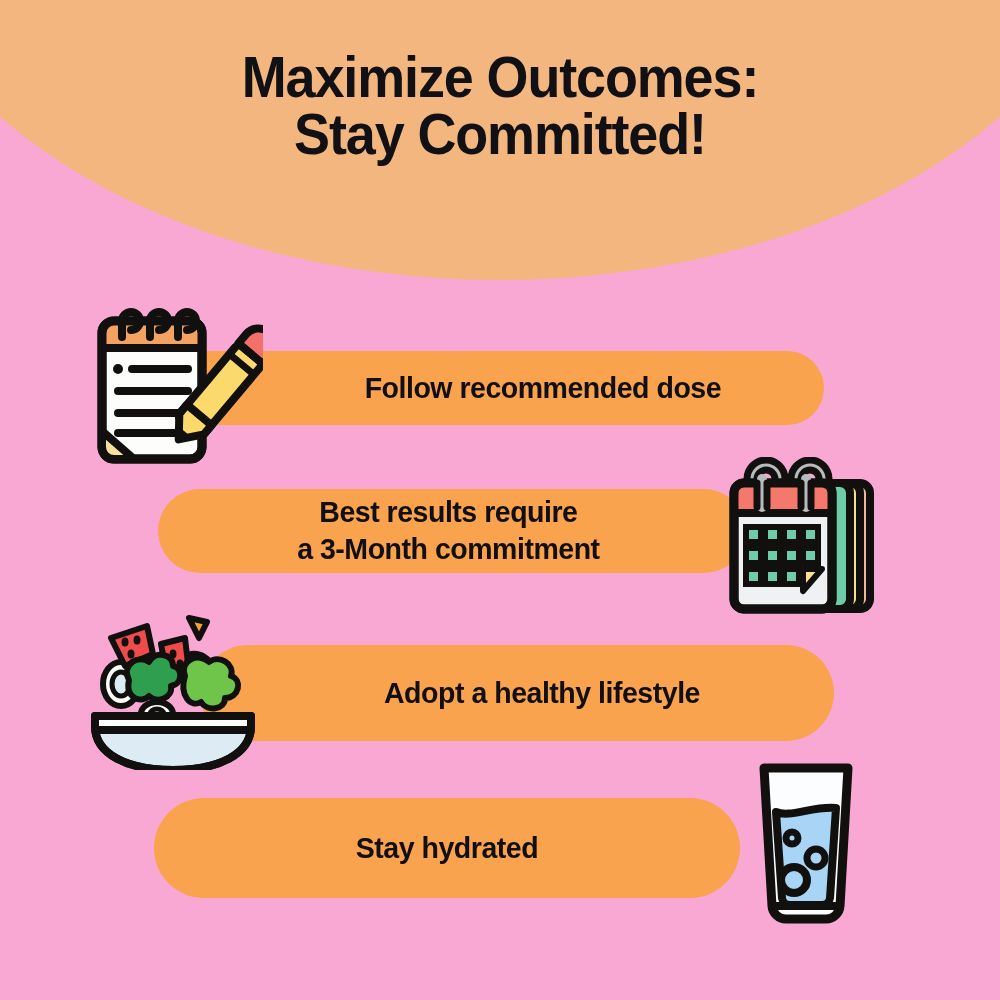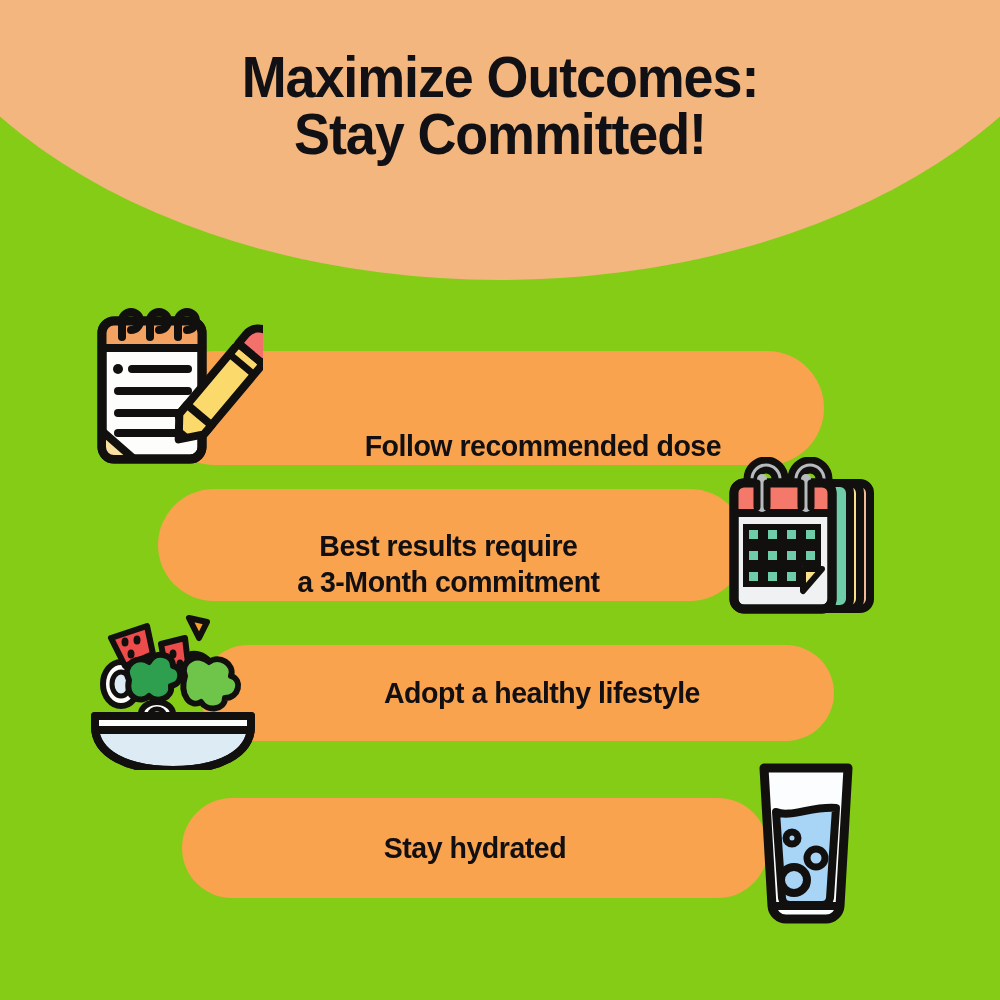--- a/index.html
+++ b/index.html
@@ -10,21 +10,21 @@
     width: 1000px;
     height: 1000px;
     background: #E8E8E8;
     font-family: "Liberation Sans", sans-serif;
     overflow: hidden;
   }
   #infographic {
     position: relative;
     width: 1000px;
     height: 1000px;
-    background: #84cc16;
+    background: #f9a8d4;
     overflow: hidden;
   }
 
   
   .header-arc {
     position: absolute;
     left: -120px;
     top: -520px;
     width: 1240px;
     height: 800px;
@@ -84,33 +84,33 @@
     transform: scaleX(0.95);
     white-space: pre-line;
     font-family: "Liberation Sans", sans-serif;
   }
   .icon-wrap {
     position: absolute;
     z-index: 4;
   }
 
   
-  #row-1 .pill { left: 158px; top: 351px; width: 666px; height: 114px; align-items: flex-end; }
+  #row-1 .pill { left: 158px; top: 351px; width: 666px; height: 74px; }
   #row-1 .pill-label { padding-left: 110px; }
   #row-1 .icon-wrap { left: 88px; top: 303px; width: 175px; height: 168px; }
 
-  #row-2 .pill { left: 158px; top: 489px; width: 588px; height: 112px; align-items: flex-end; }
+  #row-2 .pill { left: 158px; top: 489px; width: 588px; height: 84px; }
   #row-2 .pill-label { padding-right: 8px; }
   #row-2 .icon-wrap { left: 722px; top: 457px; width: 170px; height: 163px; }
 
   #row-3 .pill { left: 200px; top: 645px; width: 634px; height: 96px; align-items: center; }
   #row-3 .pill-label { padding-left: 52px; }
   #row-3 .icon-wrap { left: 85px; top: 610px; width: 175px; height: 160px; }
 
-  #row-4 .pill { left: 182px; top: 798px; width: 586px; height: 100px; }
+  #row-4 .pill { left: 154px; top: 798px; width: 586px; height: 100px; }
   #row-4 .icon-wrap { left: 742px; top: 760px; width: 128px; height: 168px; }
 
   .icon-wrap svg { display: block; width: 100%; height: 100%; }
 </style>
 </head>
 <body>
 
 <div id="infographic">
 
   <div class="header-arc"></div>

